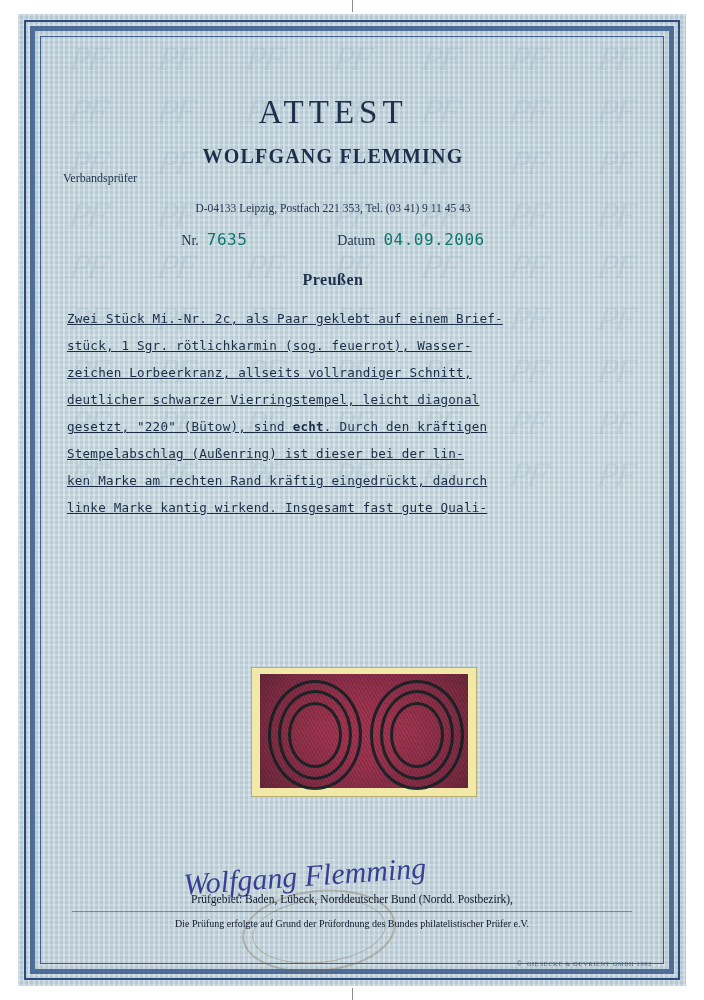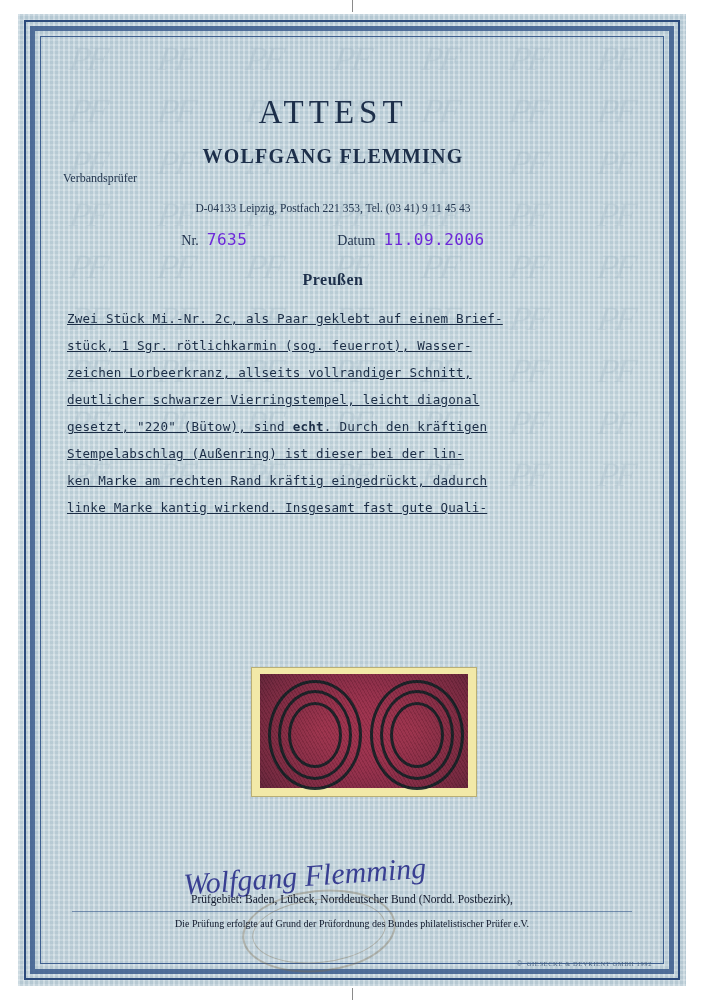--- a/index.html
+++ b/index.html
@@ -145,21 +145,21 @@
     align-items: baseline;
     gap: 8px;
   }
   .meta-label {
     font-size: 14px;
     color: #1d2f4a;
   }
   .meta-value {
     font-family: "DejaVu Sans Mono", monospace;
     font-size: 16px;
-    color: #6d28d9;
+    color: #0f766e;
     letter-spacing: 0.5px;
   }
 
   .subject {
     text-align: center;
     font-size: 16px;
     font-weight: bold;
     color: #1d2f4a;
     margin: 12px 0 16px 0;
     letter-spacing: 0.5px;
@@ -411,21 +411,21 @@
       <div class="expert-role">Verbandsprüfer</div>
       <div class="expert-addr">D-04133 Leipzig, Postfach 221 353, Tel. (03 41) 9 11 45 43</div>
 
       <div class="meta-row">
         <div class="meta-item">
           <span class="meta-label">Nr.</span>
           <span class="meta-value">7635</span>
         </div>
         <div class="meta-item">
           <span class="meta-label">Datum</span>
-          <span class="meta-value">11.09.2006</span>
+          <span class="meta-value">04.09.2006</span>
         </div>
       </div>
 
       <div class="subject">Preußen</div>
 
       <div class="body-text" id="body">
           <div>Zwei Stück Mi.-Nr. 2c, als Paar geklebt auf einem Brief-</div>
           <div>stück, 1 Sgr. rötlichkarmin (sog. feuerrot), Wasser-</div>
           <div>zeichen Lorbeerkranz, allseits vollrandiger Schnitt,</div>
           <div>deutlicher schwarzer Vierringstempel, leicht diagonal</div>

